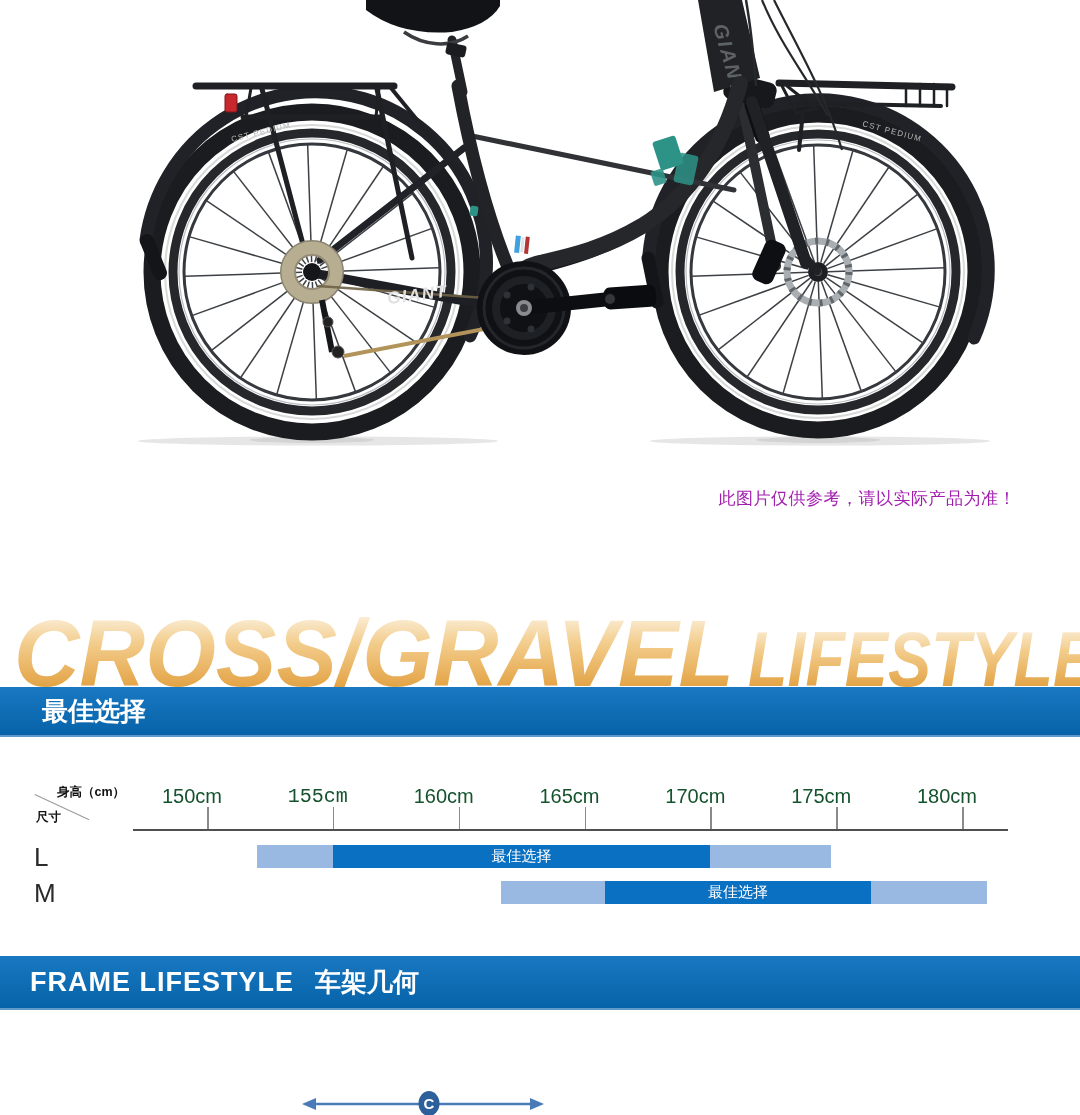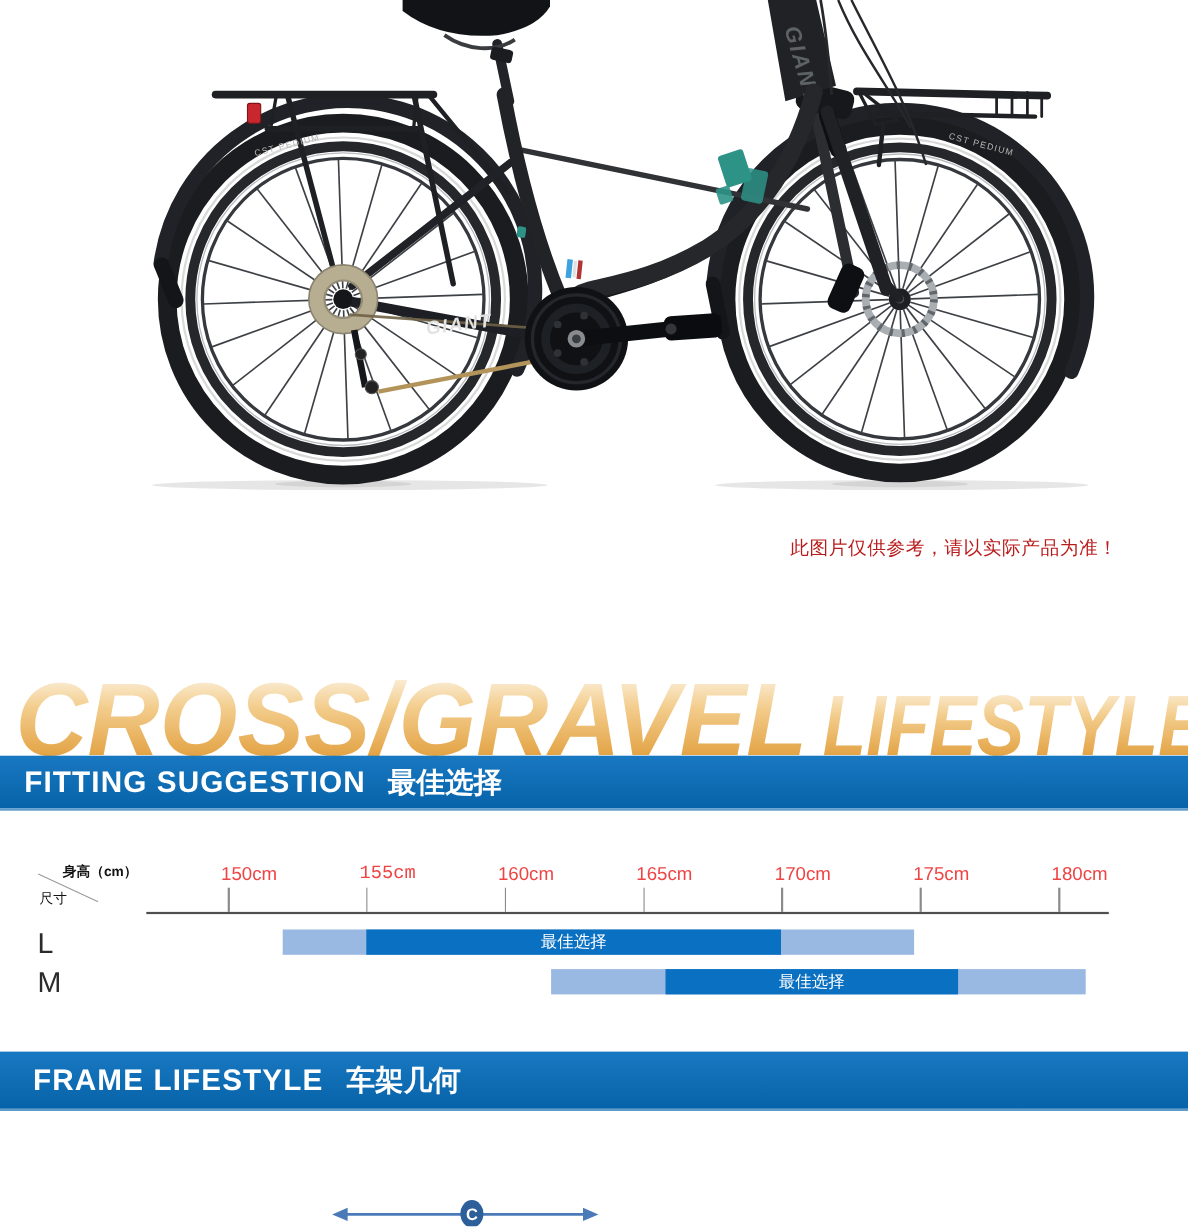--- a/index.html
+++ b/index.html
@@ -4,21 +4,21 @@
 <style>
   html,body{margin:0;padding:0;background:#fff;}
   .page{position:relative;width:1080px;height:1115px;background:#fff;overflow:hidden;
         font-family:"Liberation Sans","DejaVu Sans",sans-serif;}
 
   
   #bike-svg{position:absolute;left:0;top:0;}
   .teal{fill:var(--frame-teal,#2e9387);}
 
   
-  .disclaimer{position:absolute;right:64px;top:487px;font-size:17px;color:#b91c1c;letter-spacing:.5px;text-align:right;}
+  .disclaimer{position:absolute;right:64px;top:487px;font-size:17px;color:#a21caf;letter-spacing:.5px;text-align:right;}
 
   
   .watermark{position:absolute;left:0;top:612px;}
   .watermark text{font-weight:bold;font-style:italic;fill:url(#goldGrad);}
 
   
   .banner{position:absolute;left:0;width:1080px;display:flex;align-items:center;color:#fff;
           background:linear-gradient(180deg,var(--banner-top,#1878c1) 0%,var(--banner-bottom,#0763a9) 100%);
           border-bottom:2px solid var(--banner-edge,#5e9bcb);box-sizing:border-box;}
   .banner .en{font-weight:bold;font-size:27px;letter-spacing:1px;}
@@ -26,24 +26,24 @@
   #banner-fitting{top:687px;height:50px;padding-left:22px;}
   #banner-fitting .zh{margin-left:20px;}
   #banner-geometry{top:956px;height:54px;padding-left:30px;}
   #banner-geometry .zh{margin-left:21px;}
 
   
   #fit-chart{position:absolute;left:0;top:0;width:1080px;height:1115px;pointer-events:none;}
   .corner-line{position:absolute;left:35px;top:794px;width:60px;height:1px;background:#9a9a9a;
                transform:rotate(25deg);transform-origin:left top;}
   .corner-top{position:absolute;left:57px;top:784px;font-size:12.5px;font-weight:bold;color:#111;}
-  .corner-bottom{position:absolute;left:36px;top:809px;font-size:12.5px;font-weight:normal;color:#111;}
+  .corner-bottom{position:absolute;left:36px;top:809px;font-size:12.5px;font-weight:bold;color:#111;}
   .axis-line{position:absolute;height:2px;background:#4f4f4f;}
   .tick-mark{position:absolute;width:1.5px;background:#8a8a8a;}
-  .tick-label{position:absolute;font-size:17px;color:#ef4444;text-align:right;}
+  .tick-label{position:absolute;font-size:20px;color:#14532d;text-align:left;}
   .row-label{position:absolute;font-size:26px;color:#2b2b2b;}
   .bar{position:absolute;height:23px;}
   .bar.range{background:var(--bar-range,#9ab9e2);}
   .bar.best{background:var(--bar-best,#0a70c2);display:flex;align-items:center;justify-content:center;}
   .bar.best span{color:#fff;font-size:15px;}
 
   
   .geo-arrow{position:absolute;left:288px;top:1088px;}
   .arrow-stroke{stroke:var(--arrow-blue,#4a7ab8);}
   .arrow-fill{fill:var(--arrow-blue,#4a7ab8);}
@@ -250,21 +250,20 @@
         <stop offset="0" stop-color="#ffffff"></stop>
         <stop offset="0.4" stop-color="#f3cd8d"></stop>
         <stop offset="1" stop-color="#dc9126"></stop>
       </linearGradient>
     </defs>
     <text x="14" y="74" font-size="94" textLength="720" lengthAdjust="spacingAndGlyphs">CROSS/GRAVEL</text>
     <text x="748" y="74" font-size="78" textLength="348" lengthAdjust="spacingAndGlyphs">LIFESTYLE</text>
   </svg>
 
   <div class="banner" id="banner-fitting">
-    <span class="en">FITTING SUGGESTION</span>
     <span class="zh">最佳选择</span>
   </div>
 
   <div id="fit-chart">
     <div class="corner-top">身高（cm）</div>
     <div class="corner-line"></div>
     <div class="corner-bottom">尺寸</div>
 
   <div class="axis-line" style="left: 133px; top: 829px; width: 875px;"></div>
       <div class="tick-label" style="left: 162px; top: 785px; width: 90px;">150cm</div>

